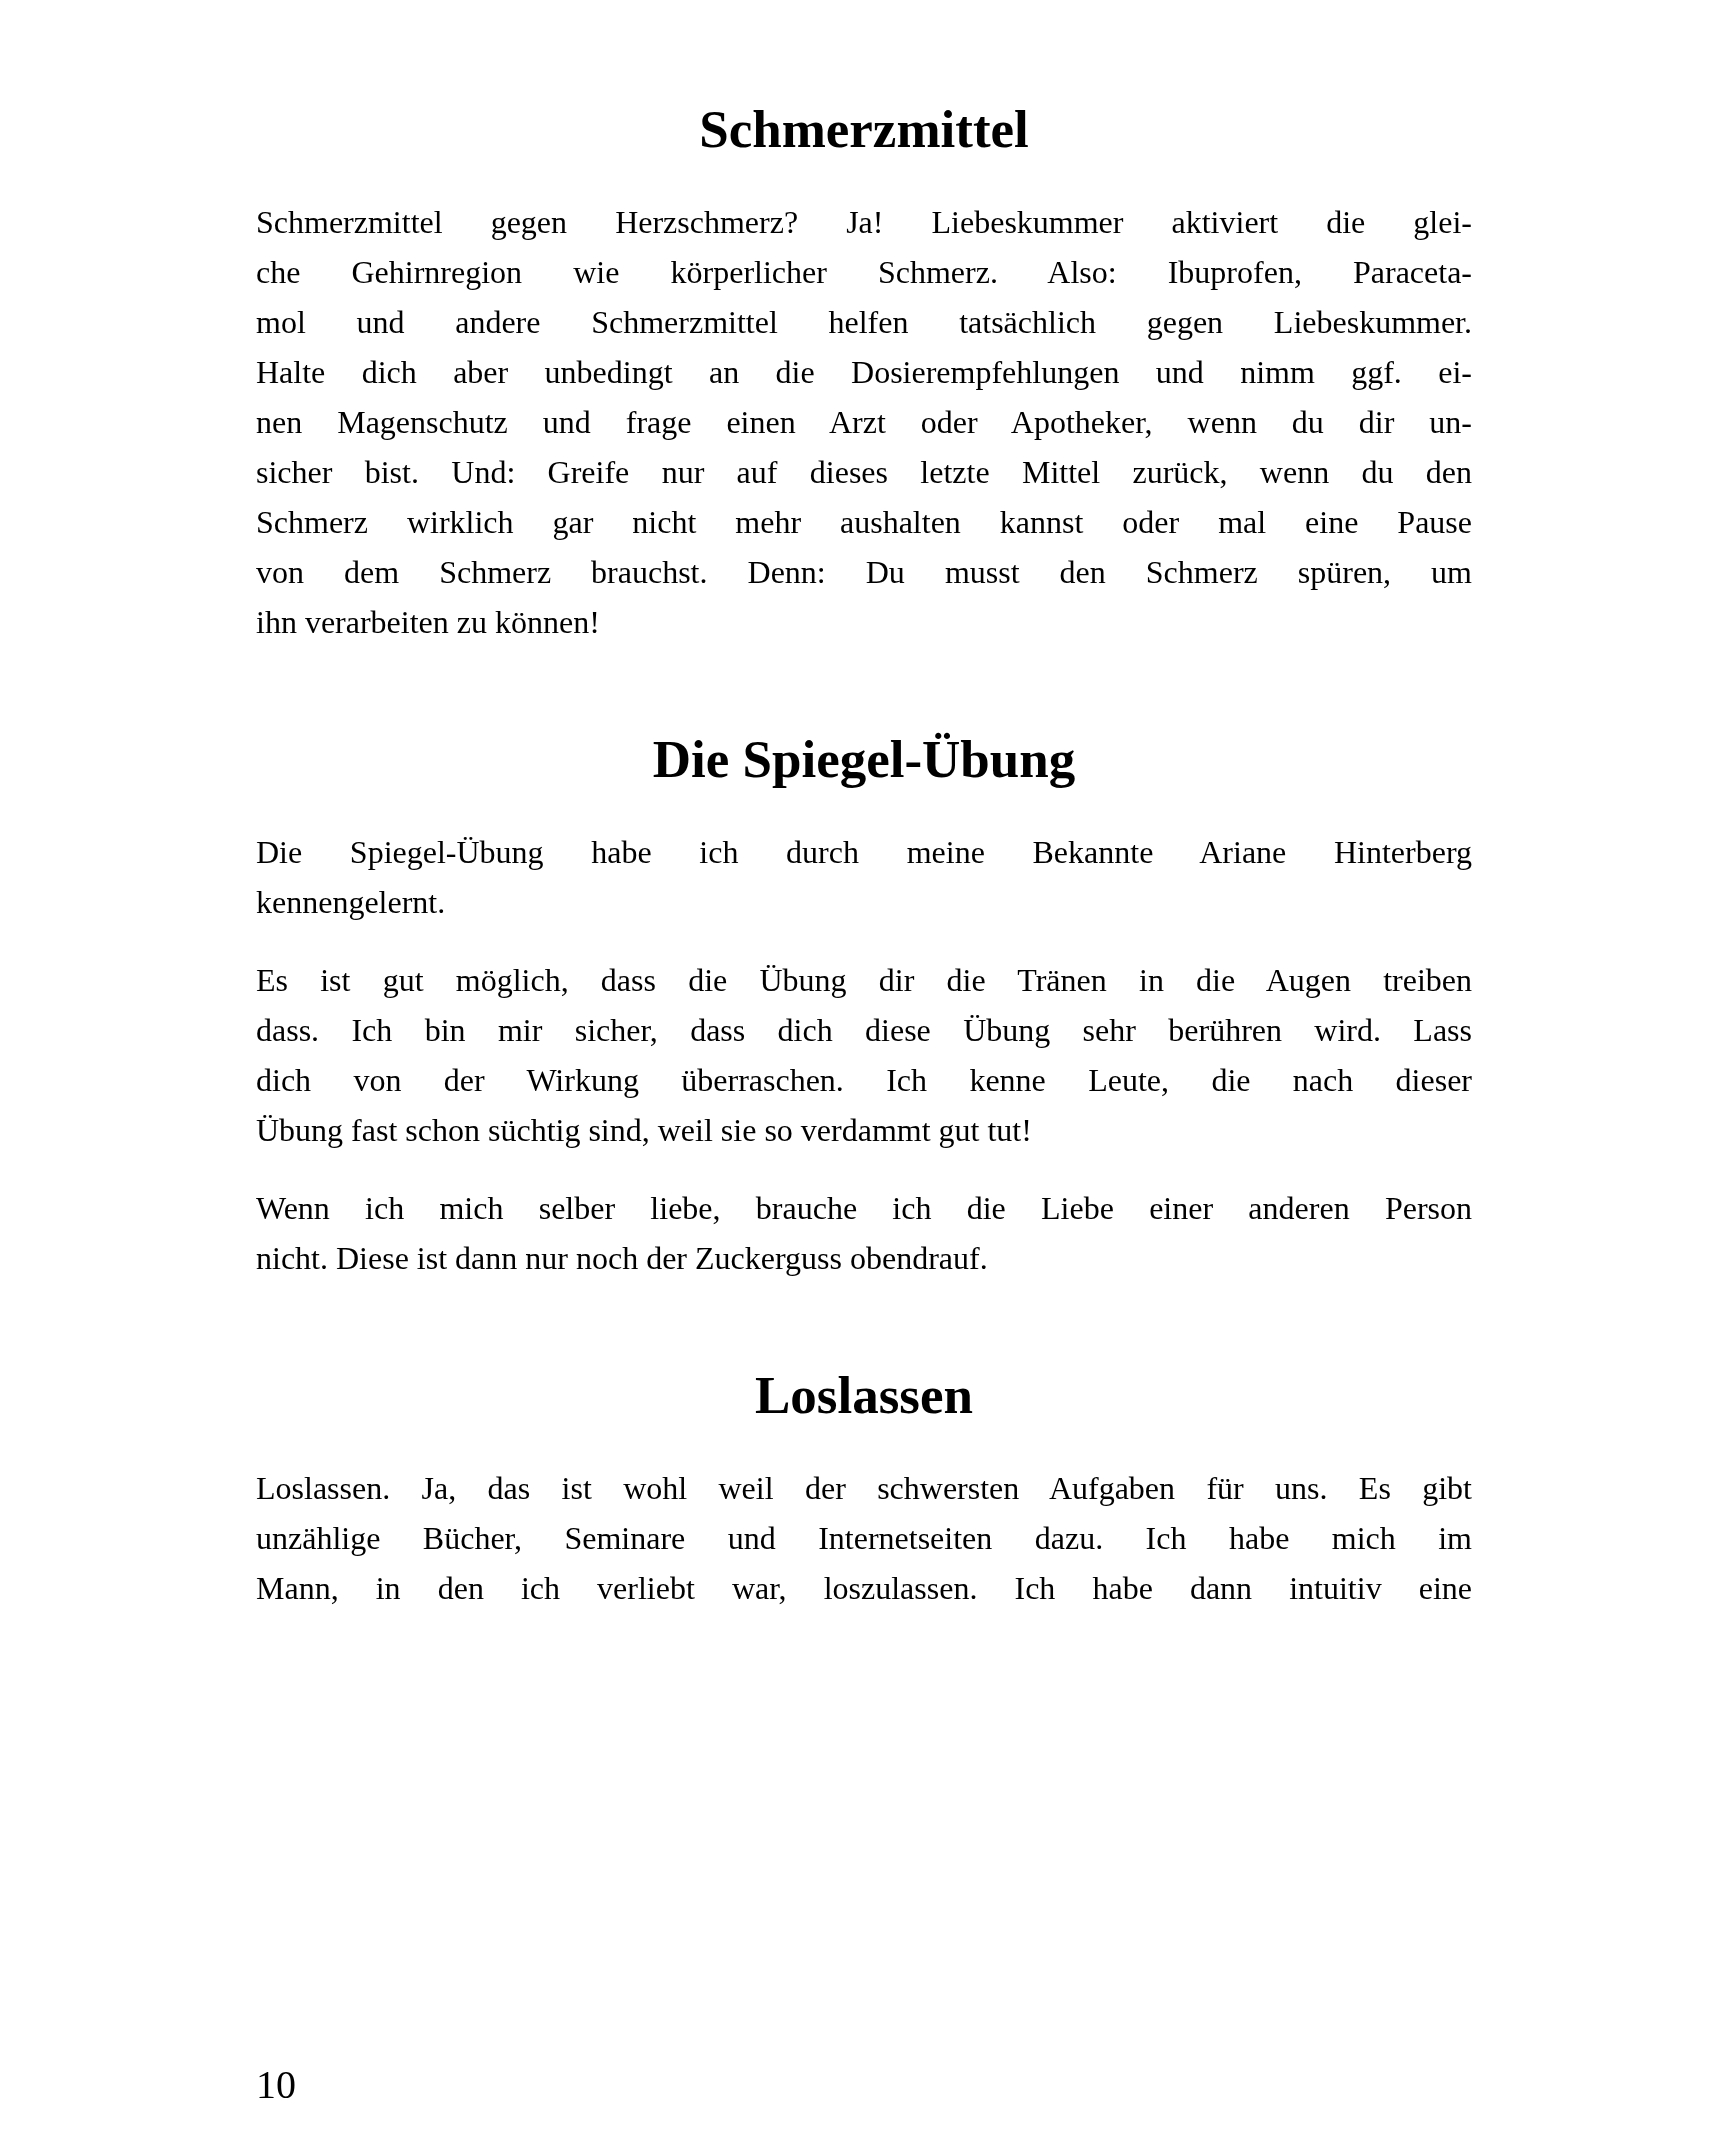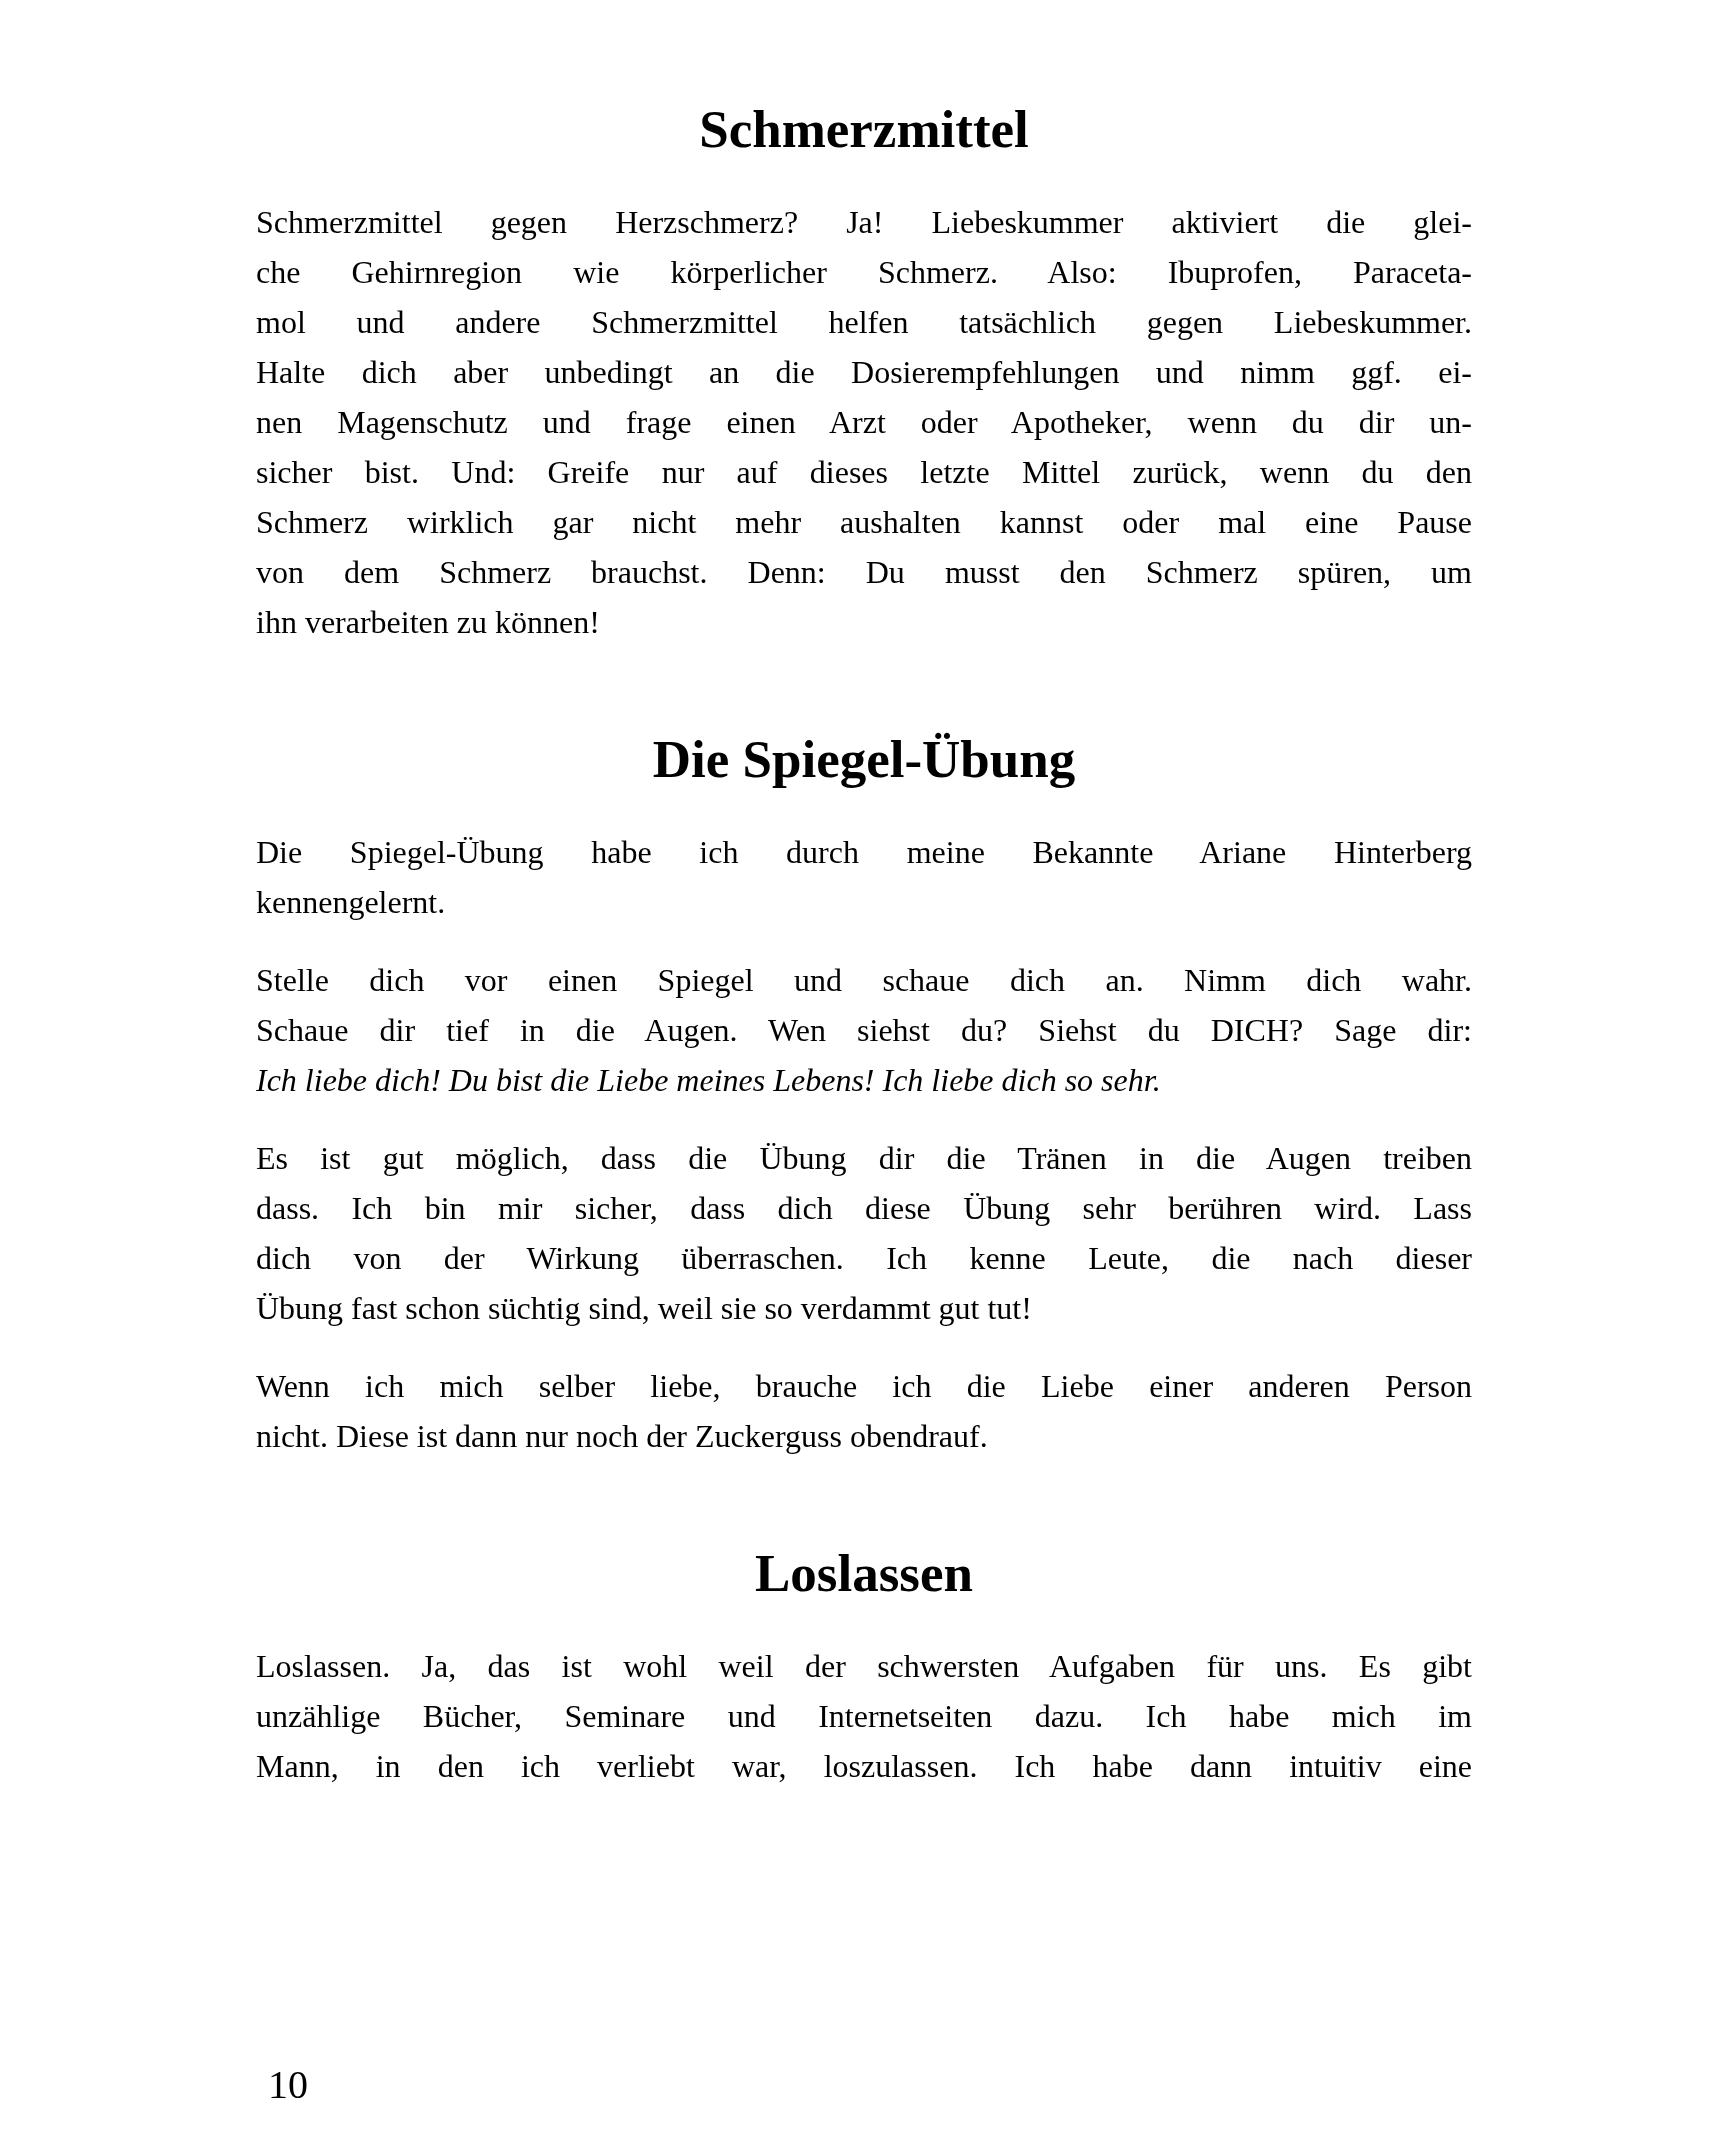--- a/index.html
+++ b/index.html
@@ -50,21 +50,20 @@
   }
   .line.italic {
     font-style: italic;
   }
   .page-number {
     position: absolute;
     left: 256px;
     top: 2060px;
     font-size: 40px;
     line-height: 50px;
-    margin-left: 12px;
   }
 </style>
 </head>
 <body>
 
 <div class="page">
   <main class="content" id="sections">
       <h2 class="heading first">Schmerzmittel</h2>
       <div class="para">
         <div class="line jl">Schmerzmittel gegen Herzschmerz? Ja! Liebeskummer aktiviert die glei-</div>
@@ -76,25 +75,20 @@
         <div class="line jl">Schmerz wirklich gar nicht mehr aushalten kannst oder mal eine Pause</div>
         <div class="line jl">von dem Schmerz brauchst. Denn: Du musst den Schmerz spüren, um</div>
         <div class="line">ihn verarbeiten zu können!</div>
       </div>
       <h2 class="heading">Die Spiegel-Übung</h2>
       <div class="para">
         <div class="line jl">Die Spiegel-Übung habe ich durch meine Bekannte Ariane Hinterberg</div>
         <div class="line">kennengelernt.</div>
       </div>
       <div class="para">
-        <div class="line jl">Stelle dich vor einen Spiegel und schaue dich an. Nimm dich wahr.</div>
-        <div class="line jl">Schaue dir tief in die Augen. Wen siehst du? Siehst du DICH? Sage dir:</div>
-        <div class="line italic">Ich liebe dich! Du bist die Liebe meines Lebens! Ich liebe dich so sehr.</div>
-      </div>
-      <div class="para">
         <div class="line jl">Es ist gut möglich, dass die Übung dir die Tränen in die Augen treiben</div>
         <div class="line jl">dass. Ich bin mir sicher, dass dich diese Übung sehr berühren wird. Lass</div>
         <div class="line jl">dich von der Wirkung überraschen. Ich kenne Leute, die nach dieser</div>
         <div class="line">Übung fast schon süchtig sind, weil sie so verdammt gut tut!</div>
       </div>
       <div class="para">
         <div class="line jl">Wenn ich mich selber liebe, brauche ich die Liebe einer anderen Person</div>
         <div class="line">nicht. Diese ist dann nur noch der Zuckerguss obendrauf.</div>
       </div>
       <h2 class="heading">Loslassen</h2>

